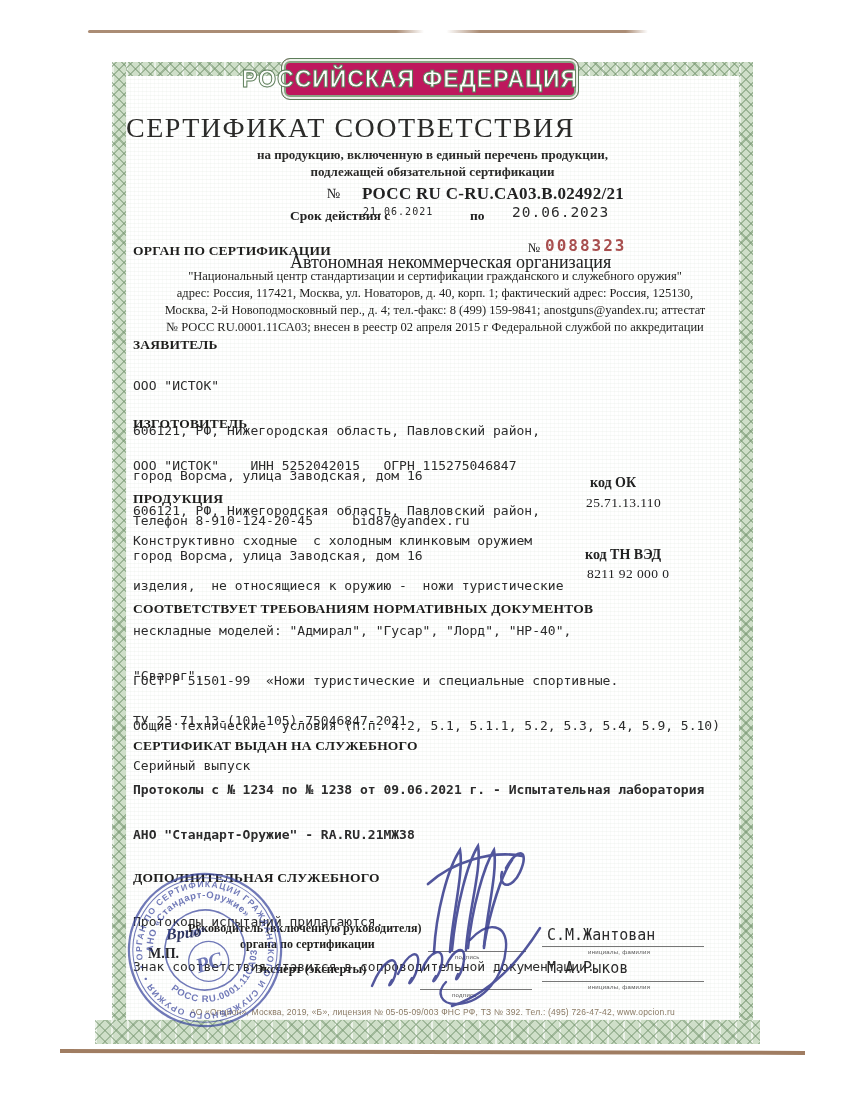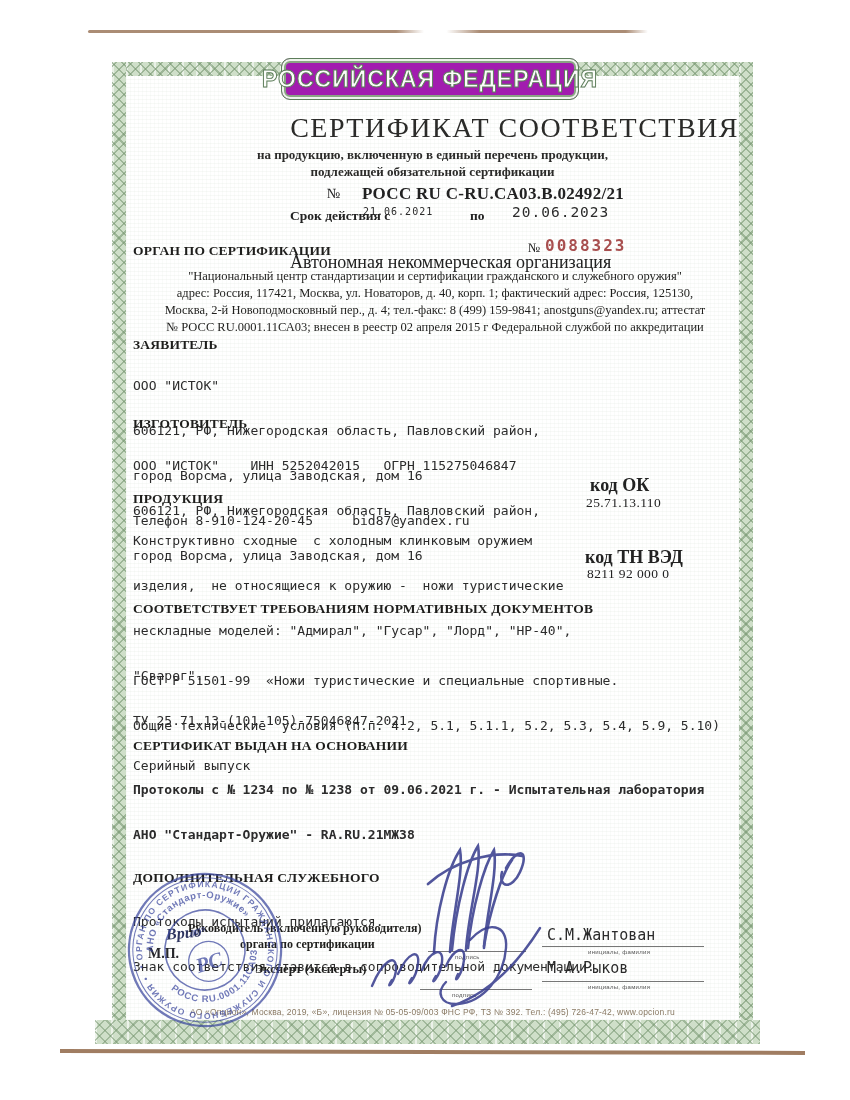--- a/index.html
+++ b/index.html
@@ -25,45 +25,45 @@
       repeating-linear-gradient(45deg, rgba(116,148,110,.5) 0 1.5px, transparent 1.5px 8px),
       repeating-linear-gradient(-45deg, rgba(116,148,110,.5) 0 1.5px, transparent 1.5px 8px),
       repeating-linear-gradient(90deg, rgba(255,255,255,.6) 0 2px, transparent 2px 16px);}
   
   .inner-texture{position:absolute;left:126px;top:76px;width:613px;height:944px;
     background-image:
       repeating-linear-gradient(0deg, rgba(150,175,145,.07) 0 1px, transparent 1px 4px),
       repeating-linear-gradient(90deg, rgba(150,175,145,.05) 0 1px, transparent 1px 4px);}
   
   .plaque{position:absolute;left:281px;top:58px;width:296px;height:40px;
-    background:#a21caf;border:1px solid #5d7d5a;border-radius:9px;
+    background:#be185d;border:1px solid #5d7d5a;border-radius:9px;
     box-shadow:inset 0 0 0 2px #eef3ec, inset 0 0 0 4px #89a483;
-    display:flex;align-items:center;justify-content:center;}
+    display:flex;align-items:center;justify-content:flex-end;}
   .plaque span{font-family:"Liberation Sans","DejaVu Sans",sans-serif;font-weight:700;
     font-size:23px;letter-spacing:1px;color:#fcfdfb;
     -webkit-text-stroke:.9px #5d7d5a;text-shadow:0 0 1px #5d7d5a;white-space:nowrap;}
-  .title{position:absolute;left:126px;top:112px;width:613px;text-align:right;
+  .title{position:absolute;left:126px;top:112px;width:613px;text-align:left;
     font-size:28px;letter-spacing:1.5px;color:#2b2b29;font-weight:400;}
   .subtitle{position:absolute;left:126px;width:613px;text-align:center;
     font-weight:700;font-size:13px;color:#2b2b29;}
   .num-label{position:absolute;left:327px;top:186px;font-size:14px;}
   .num-value{position:absolute;left:362px;top:184px;font-size:17px;font-weight:600;letter-spacing:.3px;}
   .validity-label{position:absolute;left:290px;top:208px;font-size:13.5px;font-weight:700;}
   .mono{font-family:"DejaVu Sans Mono","Liberation Mono",monospace;color:#2b2b2b;}
   .date1{position:absolute;left:363px;top:206px;font-size:10px;letter-spacing:1px;}
   .po{position:absolute;left:470px;top:208px;font-size:13.5px;font-weight:700;}
   .date2{position:absolute;left:512px;top:204px;font-size:14.5px;letter-spacing:1px;}
   .heading{position:absolute;font-size:13.5px;font-weight:700;color:#1e1e1c;letter-spacing:.2px;white-space:nowrap;}
   .reg-no-sign{position:absolute;left:528px;top:240px;font-size:13px;}
   .reg-no{position:absolute;left:545px;top:236px;font-family:"DejaVu Sans Mono","Liberation Mono",monospace;
     font-size:16px;font-weight:700;letter-spacing:2px;color:#a84f4f;}
   .org-type{position:absolute;left:290px;top:252px;font-size:18px;}
   .org-lines{position:absolute;left:126px;top:268px;width:618px;text-align:center;font-size:12.5px;line-height:17px;color:#1f1f1d;}
   .mono-block{position:absolute;font-size:13px;line-height:15px;white-space:pre;}
-  .code-label{position:absolute;font-size:18px;font-weight:700;}
+  .code-label{position:absolute;font-size:14px;font-weight:700;}
   .code-value{position:absolute;font-size:13.5px;letter-spacing:.4px;}
   .role{position:absolute;font-size:12px;font-weight:700;white-space:nowrap;color:#1e1e1c;}
   .sig-line{position:absolute;border-bottom:1px solid #777;}
   .sig-caption{position:absolute;font-size:6px;color:#555;letter-spacing:.3px;font-family:"Liberation Sans","DejaVu Sans",sans-serif;}
   .sig-name{position:absolute;font-family:"DejaVu Sans Mono","Liberation Mono",monospace;font-size:15px;color:#2b2b2b;}
   .vrio{position:absolute;left:166px;top:924px;font-size:16px;font-style:italic;font-weight:700;color:#2e3560;transform:rotate(-6deg);}
   .mp{position:absolute;left:148px;top:946px;font-size:14px;font-weight:700;color:#26262a;}
   .footer{position:absolute;left:126px;top:1007px;width:613px;text-align:center;
     font-family:"Liberation Sans","DejaVu Sans",sans-serif;font-size:8.5px;color:#8a7a64;letter-spacing:.2px;}
   .overlay{position:absolute;left:0;top:0;width:850px;height:1100px;pointer-events:none;}
@@ -138,21 +138,21 @@
     <div>ТУ 25.71.13-(101-105)-75046847-2021</div>
     <div>Серийный выпуск</div>
   </div>
 
   <div class="heading" style="left:133px;top:601px;">СООТВЕТСТВУЕТ ТРЕБОВАНИЯМ НОРМАТИВНЫХ ДОКУМЕНТОВ</div>
   <div class="mono-block mono" style="left:133px;top:643px;">
     <div>ГОСТ Р 51501-99  «Ножи туристические и специальные спортивные.</div>
     <div>Общие технические  условия (п.п. 4.2, 5.1, 5.1.1, 5.2, 5.3, 5.4, 5.9, 5.10)</div>
   </div>
 
-  <div class="heading" style="left:133px;top:738px;">СЕРТИФИКАТ ВЫДАН НА ОСНОВАНИИ</div>
+  <div class="heading" style="left:133px;top:738px;">СЕРТИФИКАТ ВЫДАН НА СЛУЖЕБНОГО</div>
   <div class="mono-block mono" style="left:133px;top:752px;font-weight:bold;">
     <div>Протоколы с № 1234 по № 1238 от 09.06.2021 г. - Испытательная лаборатория</div>
     <div>АНО "Стандарт-Оружие" - RA.RU.21МЖ38</div>
   </div>
 
   <div class="heading" style="left:133px;top:870px;">ДОПОЛНИТЕЛЬНАЯ СЛУЖЕБНОГО</div>
   <div class="mono-block mono" style="left:133px;top:884px;">
     <div>Протоколы испытаний прилагаются.</div>
     <div>Знак соответствия ставится в сопроводительной документации.</div>
   </div>

